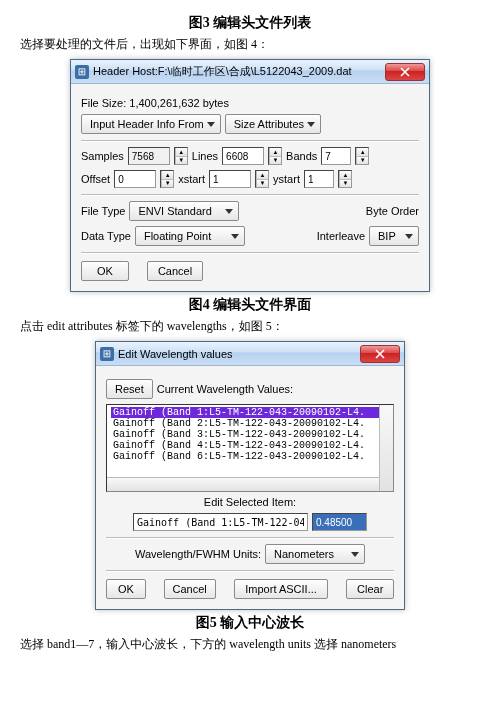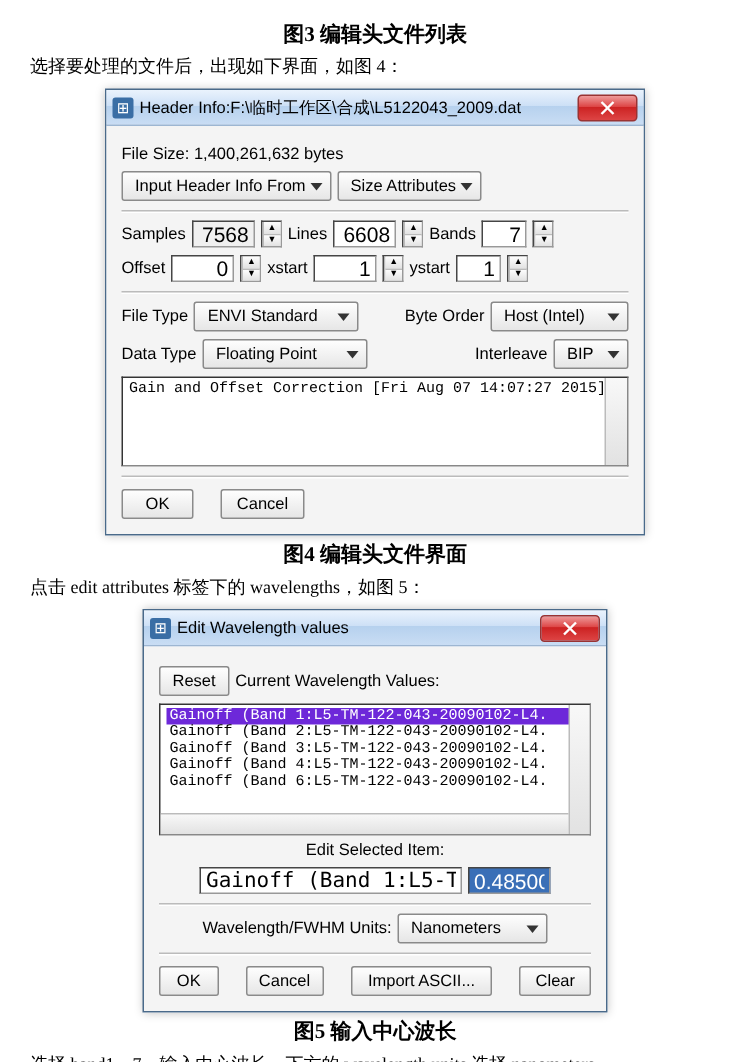--- a/index.html
+++ b/index.html
@@ -84,24 +84,23 @@
     border-left: 4px solid transparent;
     border-right: 4px solid transparent;
     border-top: 5px solid #333;
   }
 
   
   .tinput {
     height: 18px;
     border: 1px inset #999;
     background: #fff;
-    font-size: 14px;
+    font-size: 10px;
     padding: 0 3px;
     width: 50px;
-    text-align: right;
   }
   .tinput.sel { background: #f0f0f0; color: #000; }
   .tinput.hi  { background: #3a6fb7; color: #fff; }
 
   
   .spinner {
     display: inline-flex; align-items: stretch;
     border: 1px inset #999; background: #fff;
     height: 18px;
   }
@@ -159,21 +158,21 @@
 <body>
 
 <div class="doc">
 
   <div class="caption">图3 编辑头文件列表</div>
   <div class="para">选择要处理的文件后，出现如下界面，如图 4：</div>
 
   <div class="window win1">
     <div class="titlebar">
       <span class="icon-envi">⊞</span>
-      <span class="title-text">Header Info:F:\临时工作区\合成\L5122043_2009.dat</span>
+      <span class="title-text">Header Host:F:\临时工作区\合成\L5122043_2009.dat</span>
       <span class="close">
         <svg viewBox="0 0 10 10">
             <path d="M1 1 L9 9 M9 1 L1 9" stroke="#fff" stroke-width="1.6"></path>
           </svg>
       </span>
     </div>
     <div class="client">
       <div class="row">
         <span class="lbl">File Size: 1,400,261,632 bytes</span>
       </div>
@@ -237,34 +236,30 @@
           </span>
       </div>
 
       <div class="hr"></div>
 
       <div class="row">
         <span class="lbl">File Type</span>
         <span class="btn drop" style="width:110px;justify-content:flex-start">ENVI Standard</span>
         <span class="sep"></span>
         <span class="lbl">Byte Order</span>
-        <span class="btn drop" style="width:92px;justify-content:flex-start">Host (Intel)</span>
       </div>
 
       <div class="row">
         <span class="lbl">Data Type</span>
         <span class="btn drop" style="width:110px;justify-content:flex-start">Floating Point</span>
         <span class="sep"></span>
         <span class="lbl">Interleave</span>
         <span class="btn drop" style="width:50px;justify-content:flex-start">BIP</span>
       </div>
 
-      <div class="sunken textlog">
-        <span>Gain and Offset Correction [Fri Aug 07 14:07:27 2015]</span>
-      </div>
 
       <div class="hr"></div>
 
       <div class="buttonbar">
         <span class="btn" style="width:48px">OK</span>
         <span class="btn" style="width:56px">Cancel</span>
       </div>
     </div>
   </div>
 

